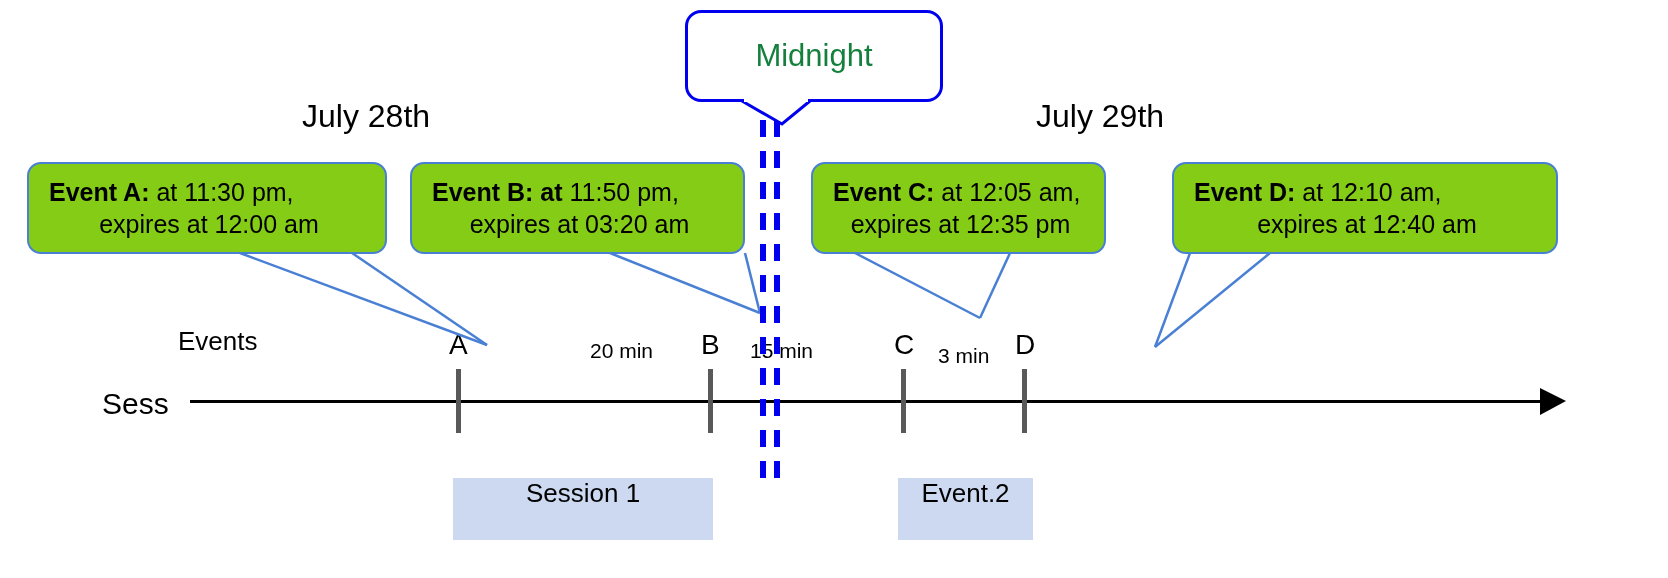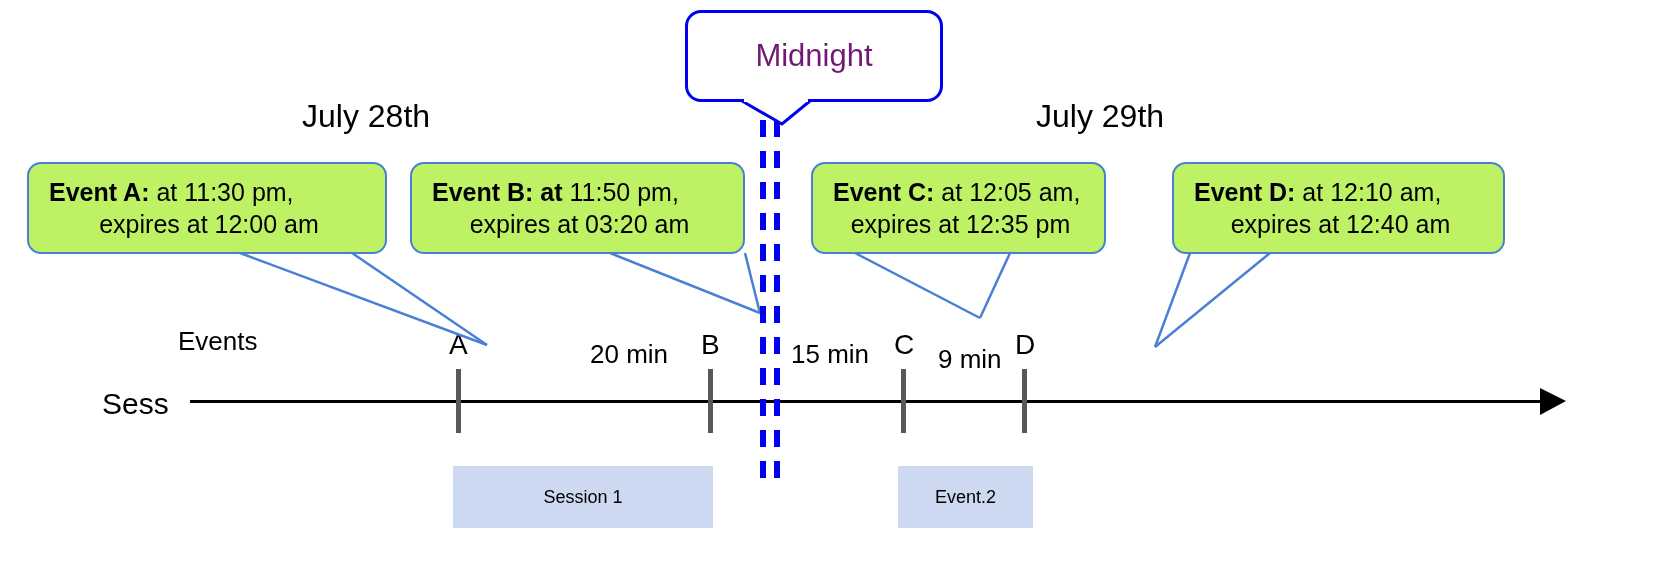--- a/index.html
+++ b/index.html
@@ -18,40 +18,40 @@
     background: #ffffff;
     overflow: hidden;
   }
 
   
   .event-box {
     position: absolute;
     box-sizing: border-box;
     border: 2px solid #4a80d4;
     border-radius: 14px;
-    background: #bef264;
+    background: #84cc16;
     font-size: 25px;
     line-height: 1.28;
     padding: 12px 16px 10px 20px;
     color: #000000;
     white-space: nowrap;
     z-index: 6;
   }
   .event-box .lbl { font-weight: bold; }
   .event-box .l2 { display: block; text-align: center; }
 
   
   .midnight-bubble {
     position: absolute;
     box-sizing: border-box;
     border: 3px solid #0000ee;
     border-radius: 16px;
     background: #ffffff;
     font-size: 31px;
-    color: #701a75;
+    color: #15803d;
     display: flex;
     align-items: center;
     justify-content: center;
     z-index: 8;
   }
 
   
   .date-heading {
     position: absolute;
     font-size: 32px;
@@ -73,21 +73,21 @@
     white-space: nowrap;
   }
   .event-letter {
     position: absolute;
     font-size: 28px;
     color: #000000;
     white-space: nowrap;
   }
   .gap-label {
     position: absolute;
-    font-size: 26px;
+    font-size: 21px;
     color: #000000;
     white-space: nowrap;
   }
 
   
   .tl-line {
     position: absolute;
     height: 3px;
     background: #000000;
     z-index: 2;
@@ -97,26 +97,27 @@
     width: 5px;
     background: #595959;
     z-index: 3;
   }
 
   
   .session {
     position: absolute;
     background: #ccd9f0;
     display: flex;
-    align-items: center;
+    align-items: flex-start;
     justify-content: center;
-    font-size: 18px;
+    font-size: 26px;
     color: #000000;
     z-index: 2;
     white-space: nowrap;
+    margin-top: 12px;
   }
 
   
   .midnight-dash {
     position: absolute;
     width: 6px;
     z-index: 7;
     background-image: linear-gradient(
       to bottom,
       #0000ee 0px, #0000ee 17px,
@@ -180,43 +181,43 @@
   <div class="event-box" style="left:410px; top:162px; width:335px; height:92px;">
     <span class="lbl">Event B: at</span><span> 11:50 pm,</span>
     <span class="l2">expires at 03:20 am</span>
   </div>
 
   <div class="event-box" style="left:811px; top:162px; width:295px; height:92px;">
     <span class="lbl">Event C:</span><span> at 12:05 am,</span>
     <span class="l2">expires at 12:35 pm</span>
   </div>
 
-  <div class="event-box" style="left:1172px; top:162px; width:333px; height:92px;">
+  <div class="event-box" style="left:1172px; top:162px; width:386px; height:92px;">
     <span class="lbl">Event D:</span><span>  at 12:10 am,</span>
     <span class="l2">expires at 12:40 am</span>
   </div>
 
   <div class="row-label" style="left:178px; top:326px;">Events</div>
   <div class="axis-label" style="left:102px; top:387px;">Sess</div>
 
   <div class="tl-line" style="left:190px; top:400px; width:1352px;"></div>
 
   <div class="tick" style="left:456px; top:369px; height:64px;"></div>
   <div class="tick" style="left:708px; top:369px; height:64px;"></div>
   <div class="tick" style="left:901px; top:369px; height:64px;"></div>
   <div class="tick" style="left:1022px; top:369px; height:64px;"></div>
 
   <div class="event-letter" style="left:449px; top:329px;">A</div>
   <div class="event-letter" style="left:701px; top:329px;">B</div>
   <div class="event-letter" style="left:894px; top:329px;">C</div>
   <div class="event-letter" style="left:1015px; top:329px;">D</div>
 
   <div class="gap-label" style="left:590px; top:339px;">20 min</div>
-  <div class="gap-label" style="left:791px; top:339px;">15 min</div>
-  <div class="gap-label" style="left:938px; top:344px;">9 min</div>
+  <div class="gap-label" style="left:750px; top:339px;">15 min</div>
+  <div class="gap-label" style="left:938px; top:344px;">3 min</div>
 
   <div class="session" style="left:453px; top:466px; width:260px; height:62px;">
     <span>Session 1</span>
   </div>
   <div class="session" style="left:898px; top:466px; width:135px; height:62px;">
     <span>Event.2</span>
   </div>
 
 </div>
 

